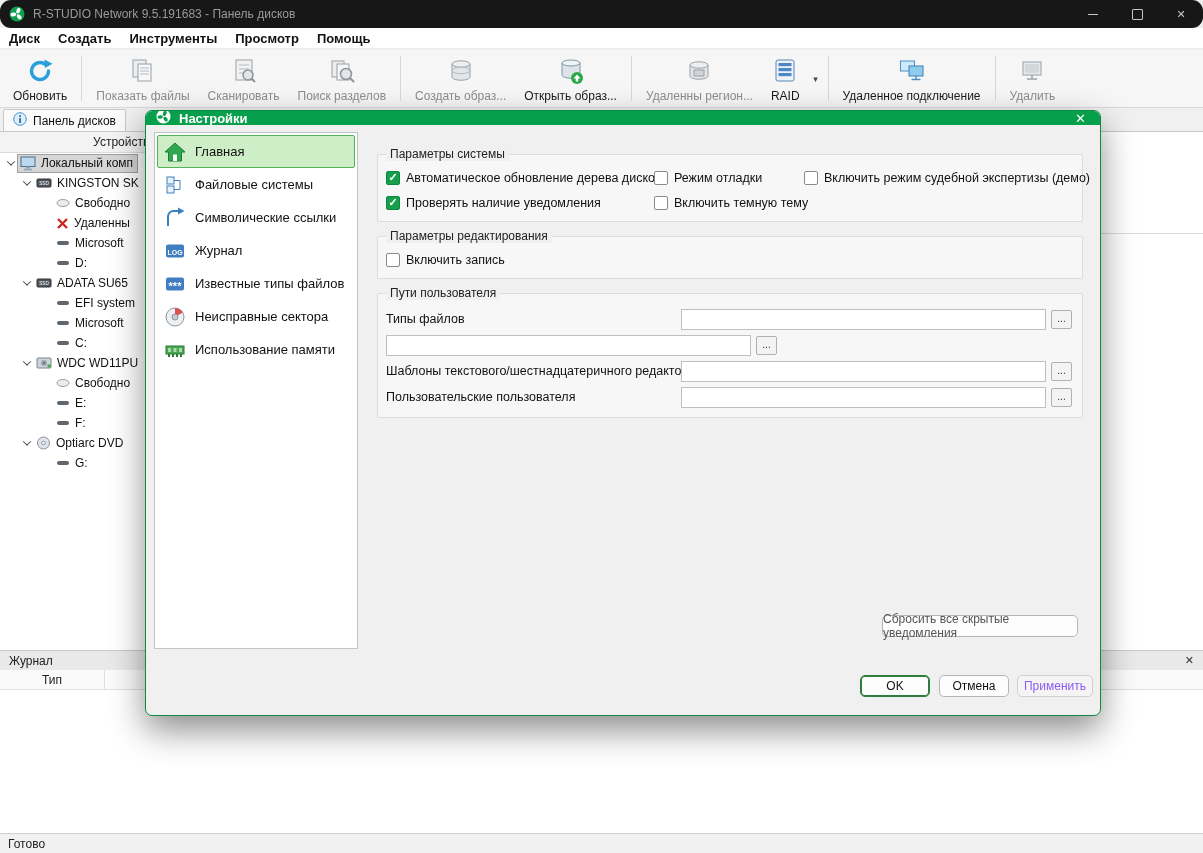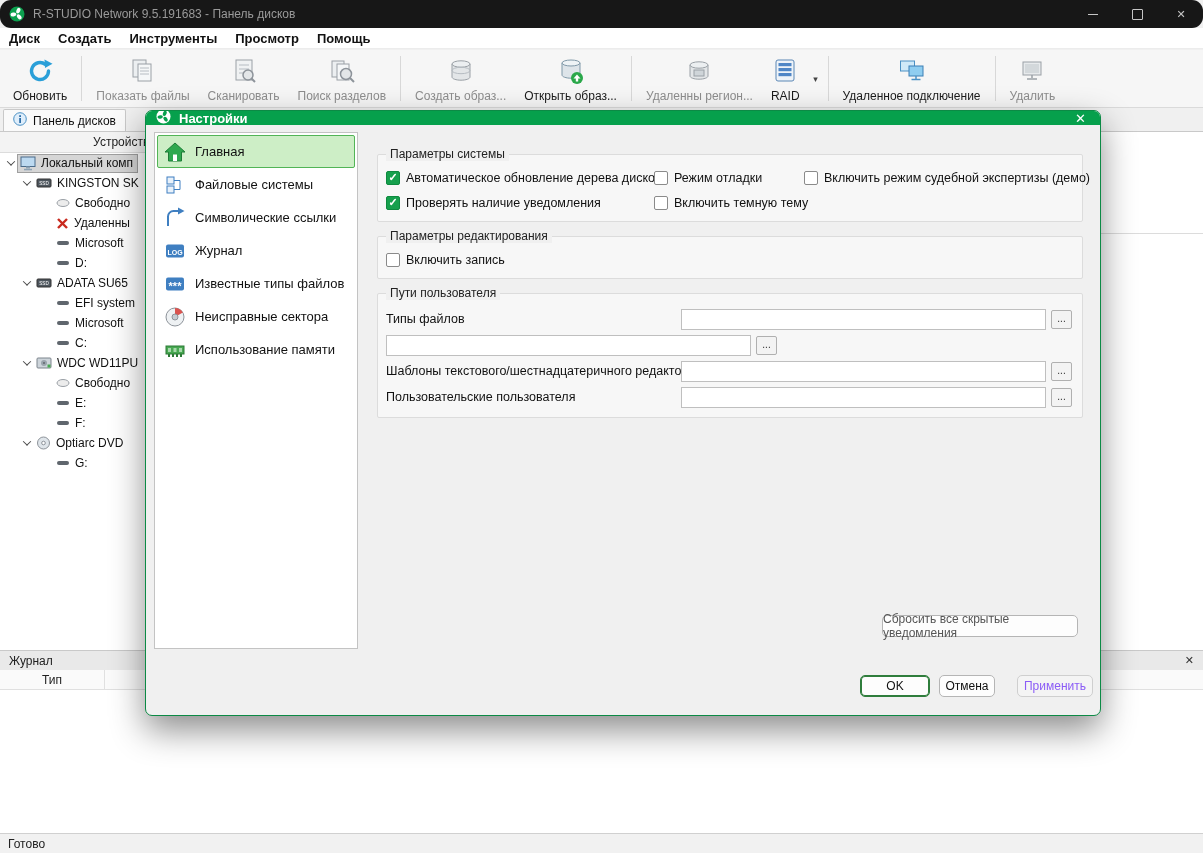--- a/index.html
+++ b/index.html
@@ -83,21 +83,21 @@
   .cbx.checked::after { content:"\2713"; position:absolute; left:1.5px; top:-1.5px; color:#fff; font-size:11px; font-weight:bold; }
 
   .path-row { display:flex; align-items:center; height:26px; }
   .path-label { width:295px; font-size:12.5px; color:#111; white-space:nowrap; }
   .path-input { width:365px; height:21px; border:1px solid #bfbfbf; background:#fff; font-size:12px; padding:0 4px; font-family:"Liberation Sans", sans-serif; }
   .browse-btn { width:21px; height:19px; margin-left:5px; border:1px solid #b0b0b0; background:#f3f3f3; border-radius:2px; font-size:10px; line-height:16px; text-align:center; color:#333; }
 
   .btn { position:absolute; height:22px; background:#fdfdfd; border:1px solid #b5b5b5; border-radius:5px; font-size:12px; color:#111; display:flex; align-items:center; justify-content:center; }
   .btn-reset { left:736px; top:490px; width:196px; color:#555; }
   .btn-ok { left:714px; top:550px; width:70px; border:1px solid #2f7d3c; box-shadow:0 0 0 1px #2f7d3c inset; }
-  .btn-cancel { left:793px; top:550px; width:56px; }
+  .btn-cancel { left:793px; top:550px; width:70px; }
   .btn-apply { left:871px; top:550px; width:76px; }
   .btn.disabled { color:#8b5cf6; background:#f4f4f4; border-color:#cfcfcf; box-shadow:none; }
 </style>
 </head>
 <body>
 
 <div class="window">
 
   <div class="titlebar">
     <span class="applogo">

